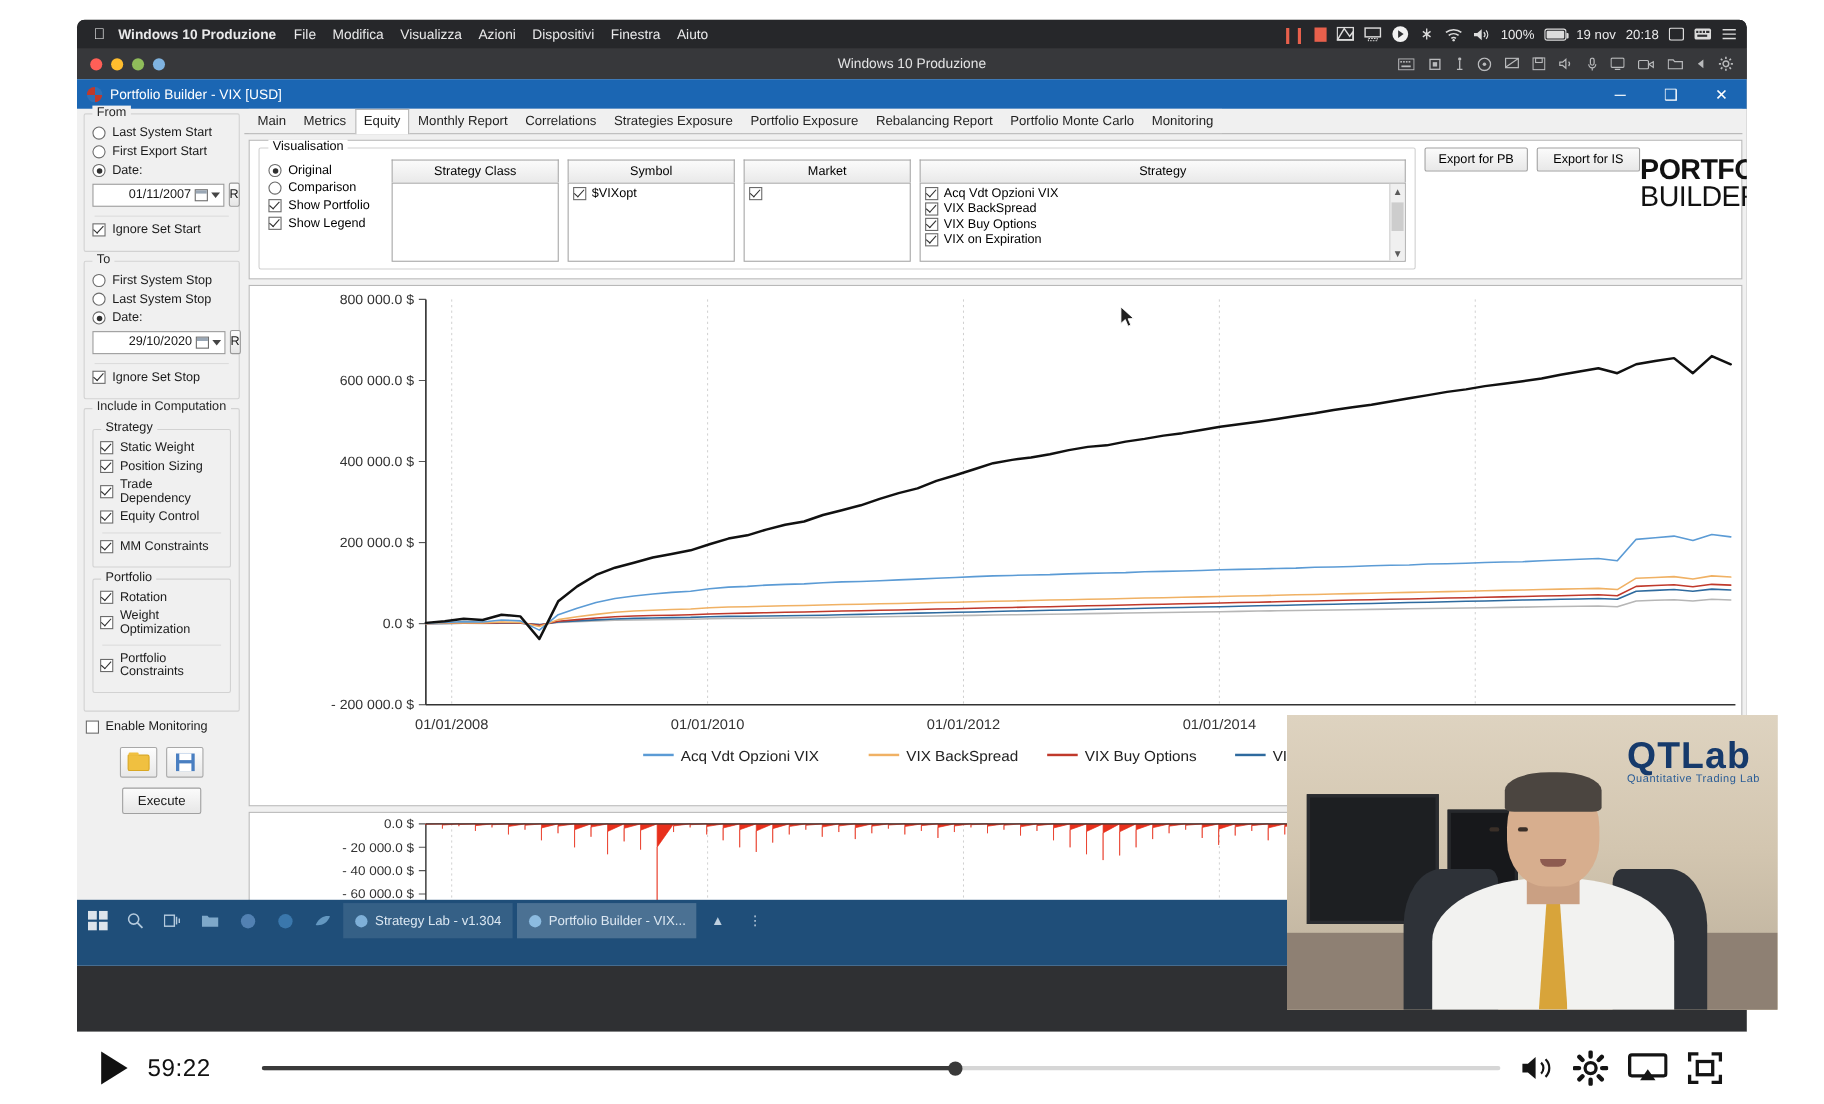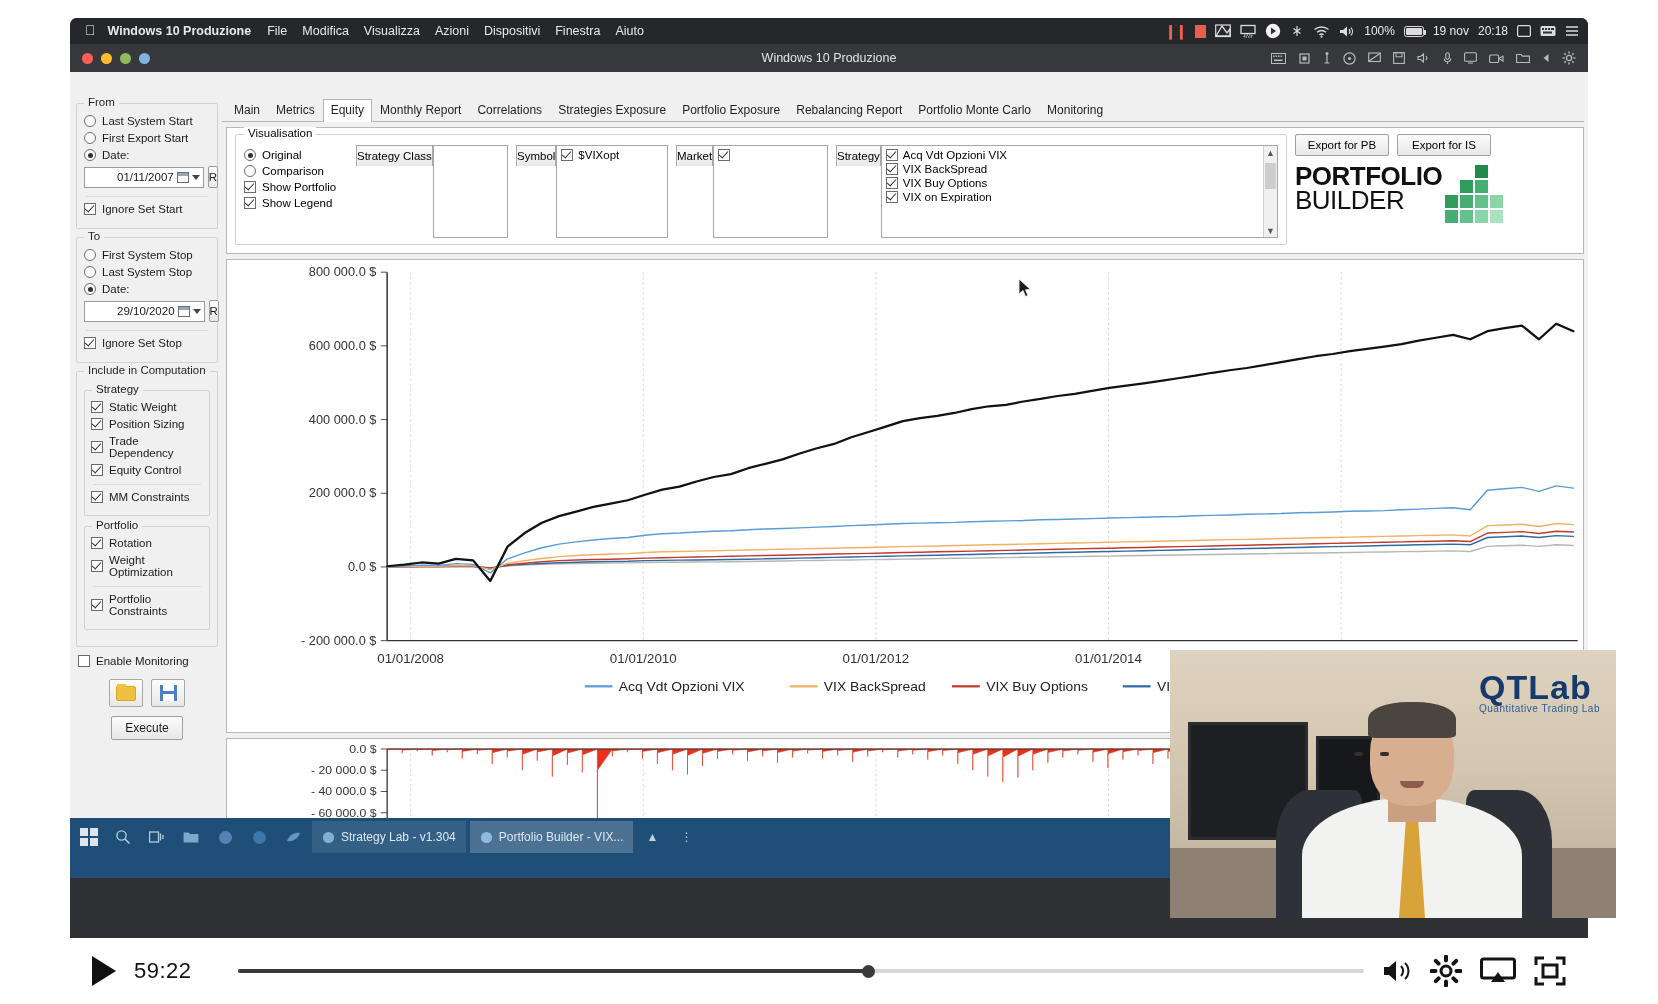--- a/index.html
+++ b/index.html
@@ -224,21 +224,21 @@
     height: 127px;
   }
   .vis-group {
     border: 1px solid #d0d0d0; border-radius: 2px; flex: 1;
     position: relative; padding: 10px 8px 6px 8px; display: flex; gap: 8px;
     min-width: 0;
   }
   .vis-group > .legend { position: absolute; top: -8px; left: 8px; background: #fff; padding: 0 4px; font-size: 11.5px; }
   .vis-left { width: 104px; flex: 0 0 104px; font-size: 11.5px; }
   .vis-left .row { margin: 4px 0; }
-  .listcol { display: flex; flex-direction: row; min-width: 0; }
+  .listcol { display: flex; flex-direction: column; min-width: 0; }
   .listcol .hdr {
     height: 21px; background: linear-gradient(#fbfbfb,#e9e9e9);
     border: 1px solid #a7a7a7; border-bottom: none;
     display: flex; align-items: center; justify-content: center;
     font-size: 11.5px;
   }
   .listcol .body {
     flex: 1; background: #fff; border: 1px solid #a7a7a7;
     padding: 3px 3px 0 4px; font-size: 11.5px; overflow: hidden;
     display: flex; flex-direction: column; gap: 2px;
@@ -253,21 +253,21 @@
   .sb-arrow { height: 13px; display: flex; align-items: center; justify-content: center; font-size: 9px; color: #5a5a5a; }
   .sb-thumb { width: 11px; height: 26px; background: #cdcdcd; margin-top: 4px; }
   .sb-spacer { flex: 1; }
   .fmt-group {
     border: 1px solid #d0d0d0; border-radius: 2px;
     width: 108px; flex: 0 0 108px; margin-left: 8px;
     position: relative; padding: 10px 8px;
     font-size: 11.5px;
   }
   .fmt-group > .legend { position: absolute; top: -8px; left: 8px; background: #fff; padding: 0 4px; }
-  .right-stack { width: 280px; flex: 0 0 280px; margin-left: 8px; display: flex; flex-direction: column; }
+  .right-stack { width: 280px; flex: 0 0 280px; margin-left: 8px; display: flex; flex-direction: row; }
   .exp-row { display: flex; gap: 8px; justify-content: flex-start; }
   .exp-btn {
     width: 94px; height: 22px; background: linear-gradient(#fbfbfb,#e8e8e8);
     border: 1px solid #a0a0a0; border-radius: 2px;
     display: flex; align-items: center; justify-content: center; font-size: 11.5px;
   }
   .pb-logo-top { display: flex; align-items: flex-start; margin-top: 9px; }
 
   
   .chart-card {
@@ -530,20 +530,29 @@
               <g stroke="#b9babc" stroke-width="1.5">
                 <path d="M7 0.6v2M7 11.4v2M0.6 7h2M11.4 7h2M2.4 2.4l1.4 1.4M10.2 10.2l1.4 1.4M11.6 2.4l-1.4 1.4M3.8 10.2l-1.4 1.4"></path>
               </g>
             </svg>
         </span>
       </div>
     </div>
 
     <div class="win-area">
 
+      <div class="win-titlebar">
+        <span class="win-icon"></span>
+        <span>Portfolio Builder - VIX [USD]</span>
+        <span class="win-ctrl">
+          <div>─</div>
+          <div>❑</div>
+          <div class="close">✕</div>
+        </span>
+      </div>
 
       <div class="win-body">
 
         <div class="left-panel">
 
           <div class="gbox">
             <span class="legend">From</span>
             <div class="row">
               <span class="radio"></span>
               <span>Last System Start</span>

